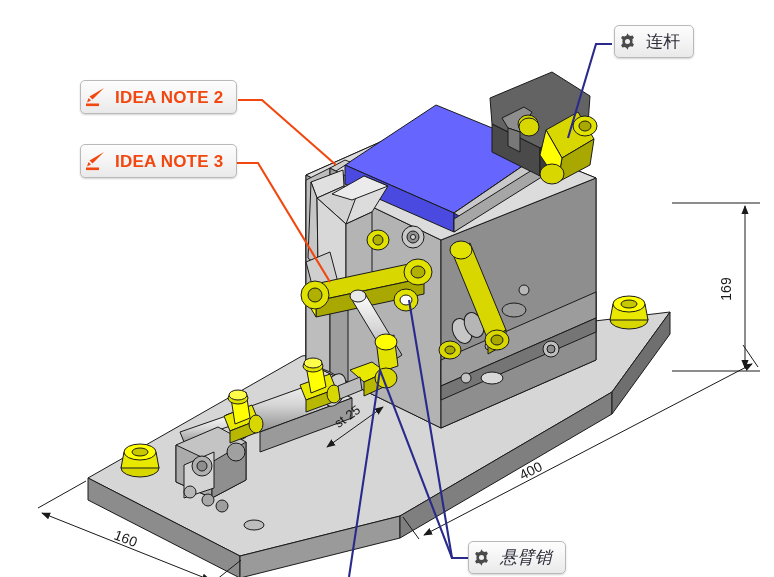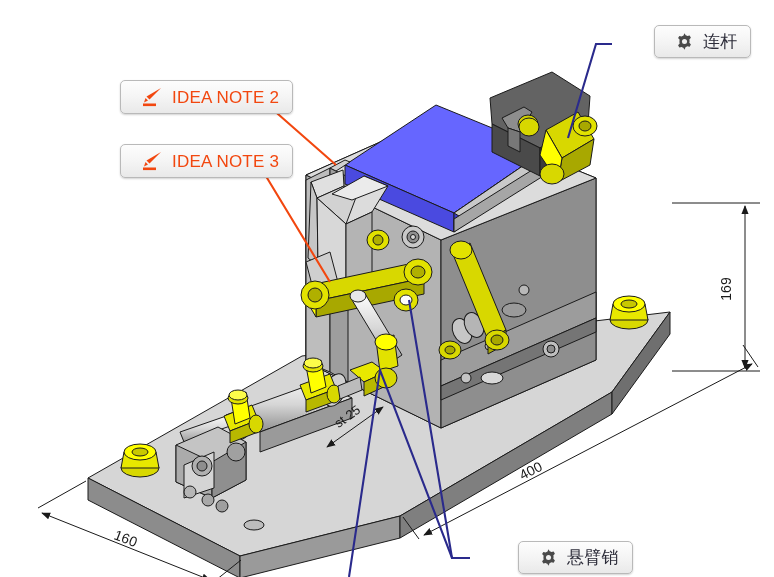--- a/index.html
+++ b/index.html
@@ -3,31 +3,31 @@
 <meta charset="utf-8">
 <style>
   html,body{margin:0;padding:0;background:#fff;}
   body{width:774px;height:577px;overflow:hidden;
        font-family:"Liberation Sans","DejaVu Sans",sans-serif;}
   #stage{position:relative;width:774px;height:577px;background:#ffffff;}
   svg.layer{position:absolute;left:0;top:0;width:774px;height:577px;}
 
   
   .chip{position:absolute;display:flex;align-items:center;gap:9px;
-        padding:6px 13px 6px 20px;border:1px solid #b9b9b9;border-radius:5px;
+        padding:6px 13px 6px 3px;border:1px solid #b9b9b9;border-radius:5px;
         background:linear-gradient(180deg,#fdfdfd 0%,#f4f4f4 52%,#e9e9e9 100%);
-        box-shadow:0 1px 2px rgba(0,0,0,.18);white-space:nowrap;margin-left:40px;}
+        box-shadow:0 1px 2px rgba(0,0,0,.18);white-space:nowrap;}
   .chip .txt{font-size:17px;letter-spacing:.2px;line-height:1;}
-  .chip.note .txt{color:#f2470f;font-weight:400;}
+  .chip.note .txt{color:#f2470f;font-weight:700;}
   .chip.part .txt{color:#2b2b38;font-size:17px;}
   .chip .ico{display:block;flex:0 0 auto;}
   #chip-note2{left:80px;top:80px;}
   #chip-note1{left:80px;top:144px;}
   #chip-lianggan{left:614px;top:25px;}
-  #chip-xuanbixiao{left:478px;top:541px;}
+  #chip-xuanbixiao{left:468px;top:541px;font-style:italic;}
 </style>
 </head>
 <body>
 
 <div id="stage">
 
   <svg class="layer" viewBox="0 0 774 577">
     <defs>
       <linearGradient id="gCyl" x1="0" y1="0" x2="0" y2="1">
         <stop offset="0" stop-color="#f2f2f2"></stop>

